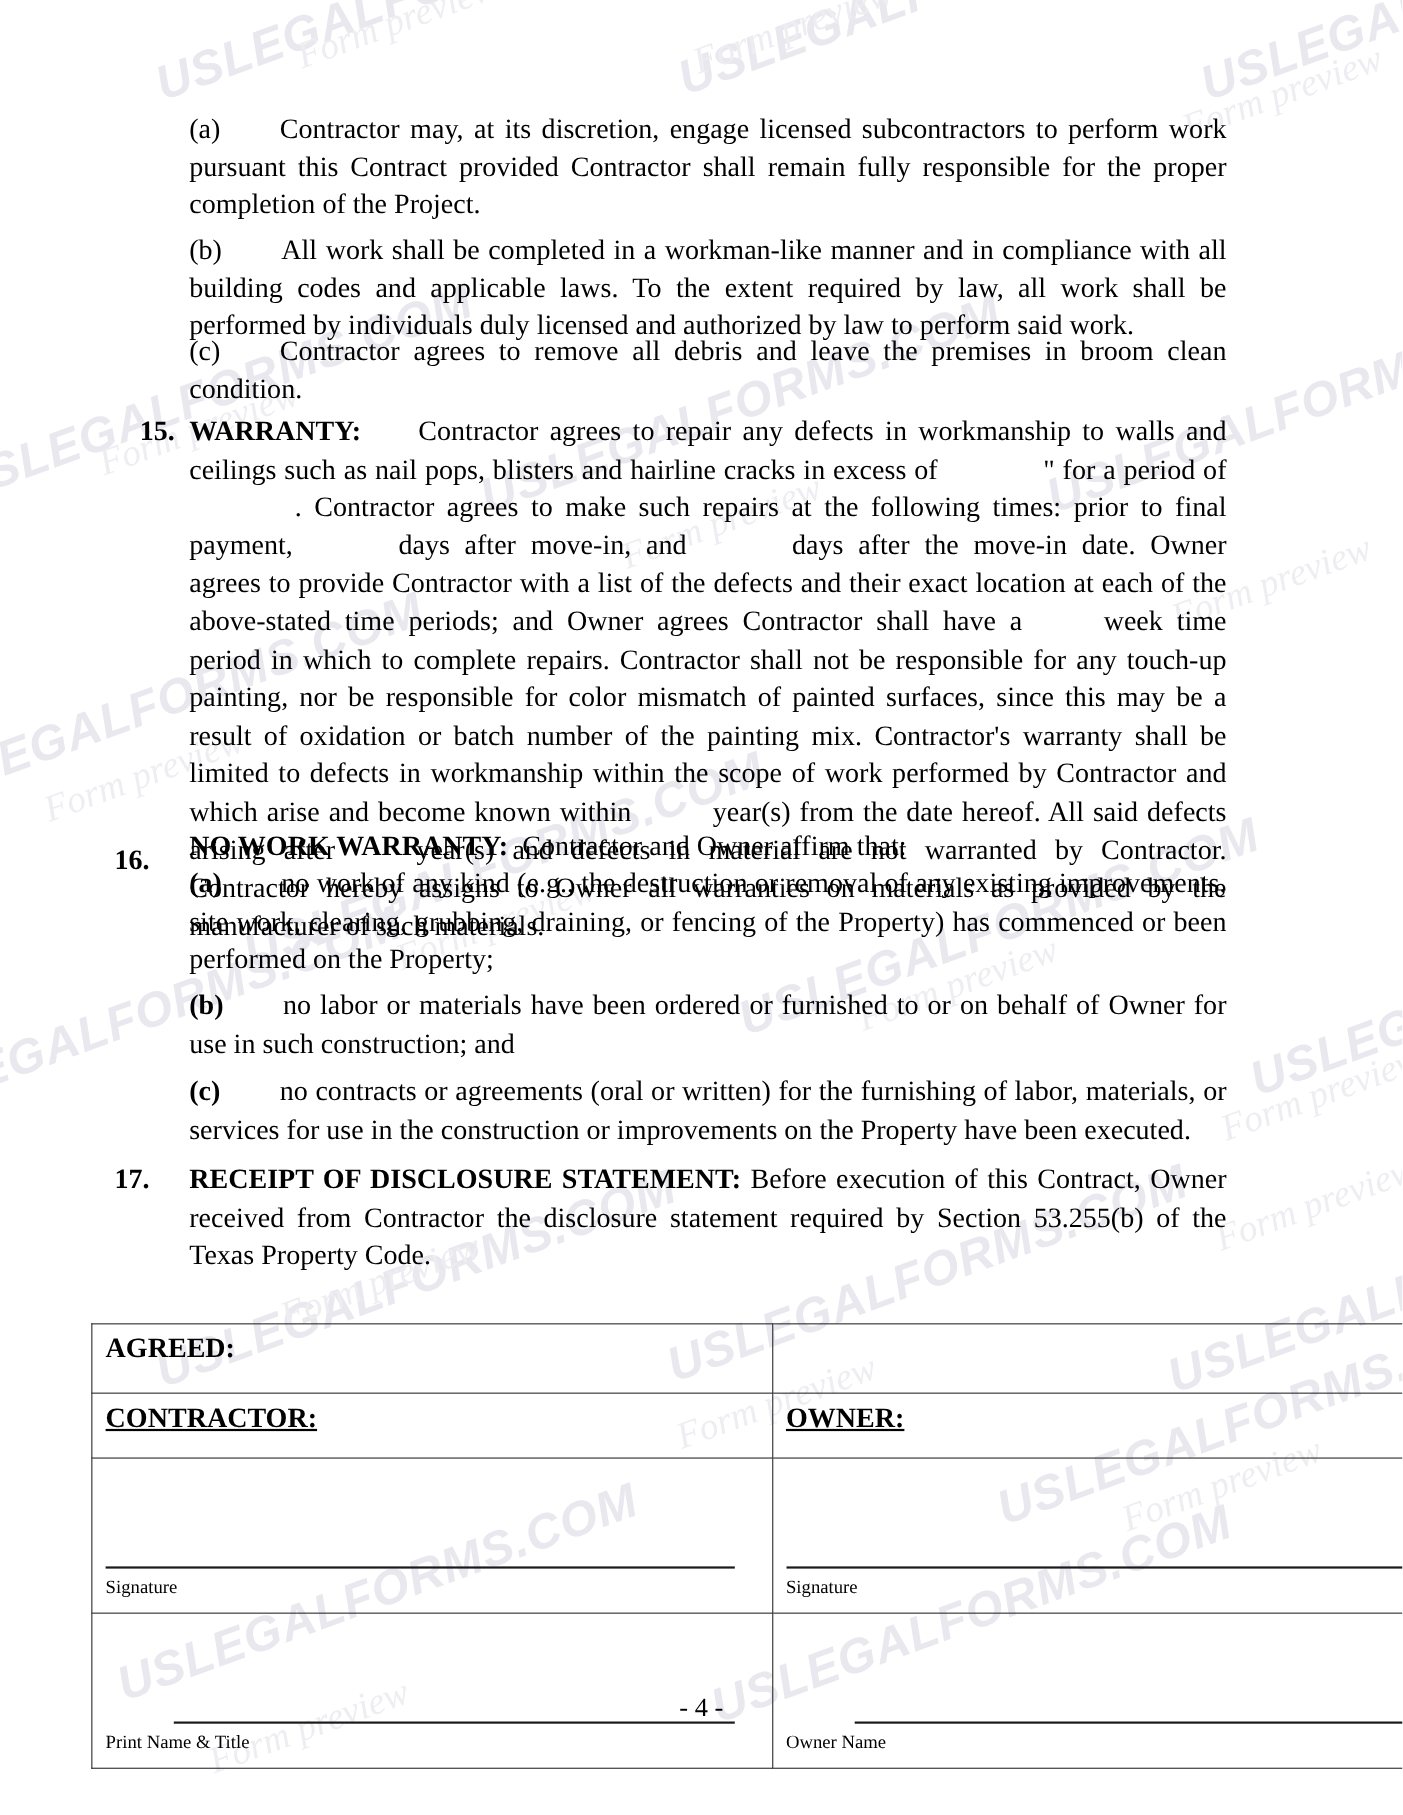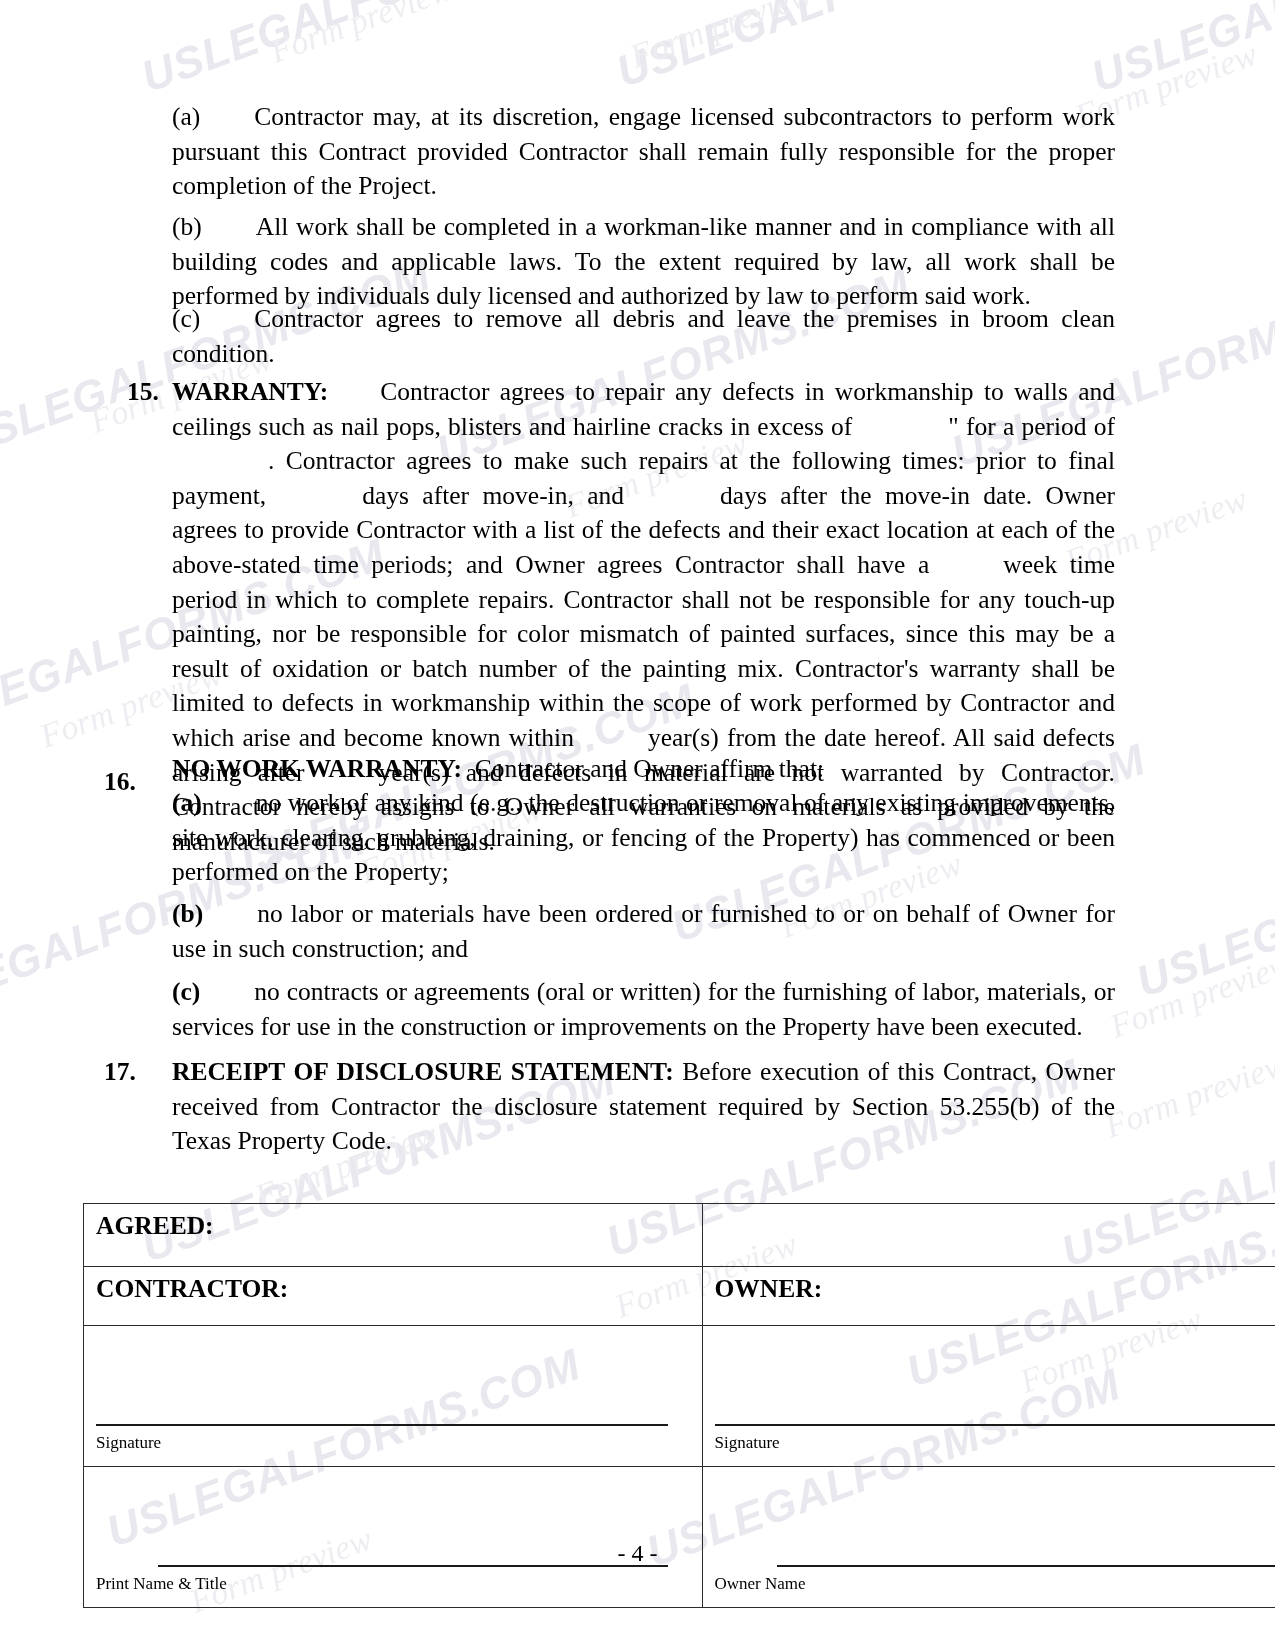--- a/index.html
+++ b/index.html
@@ -82,21 +82,21 @@
     table-layout: fixed;
   }
   .sig-table td {
     border: 1.6px solid #2b2b2b;
     vertical-align: top;
     padding: 6px 10px 6px 12px;
     font-size: 25.5px;
     line-height: 32px;
   }
   .cell-agreed { height: 50px; }
-  .cell-party  { height: 46px; }
+  .cell-party  { height: 46px; text-decoration: underline; }
   .cell-sig    { height: 128px; position: relative; }
   .sig-rule {
     border-bottom: 2.2px solid #1a1a1a;
     height: 92px;
     margin: 0 24px 0 0;
   }
   .sig-rule-ind {
     border-bottom: 2.2px solid #1a1a1a;
     height: 92px;
     margin: 0 24px 0 62px;

